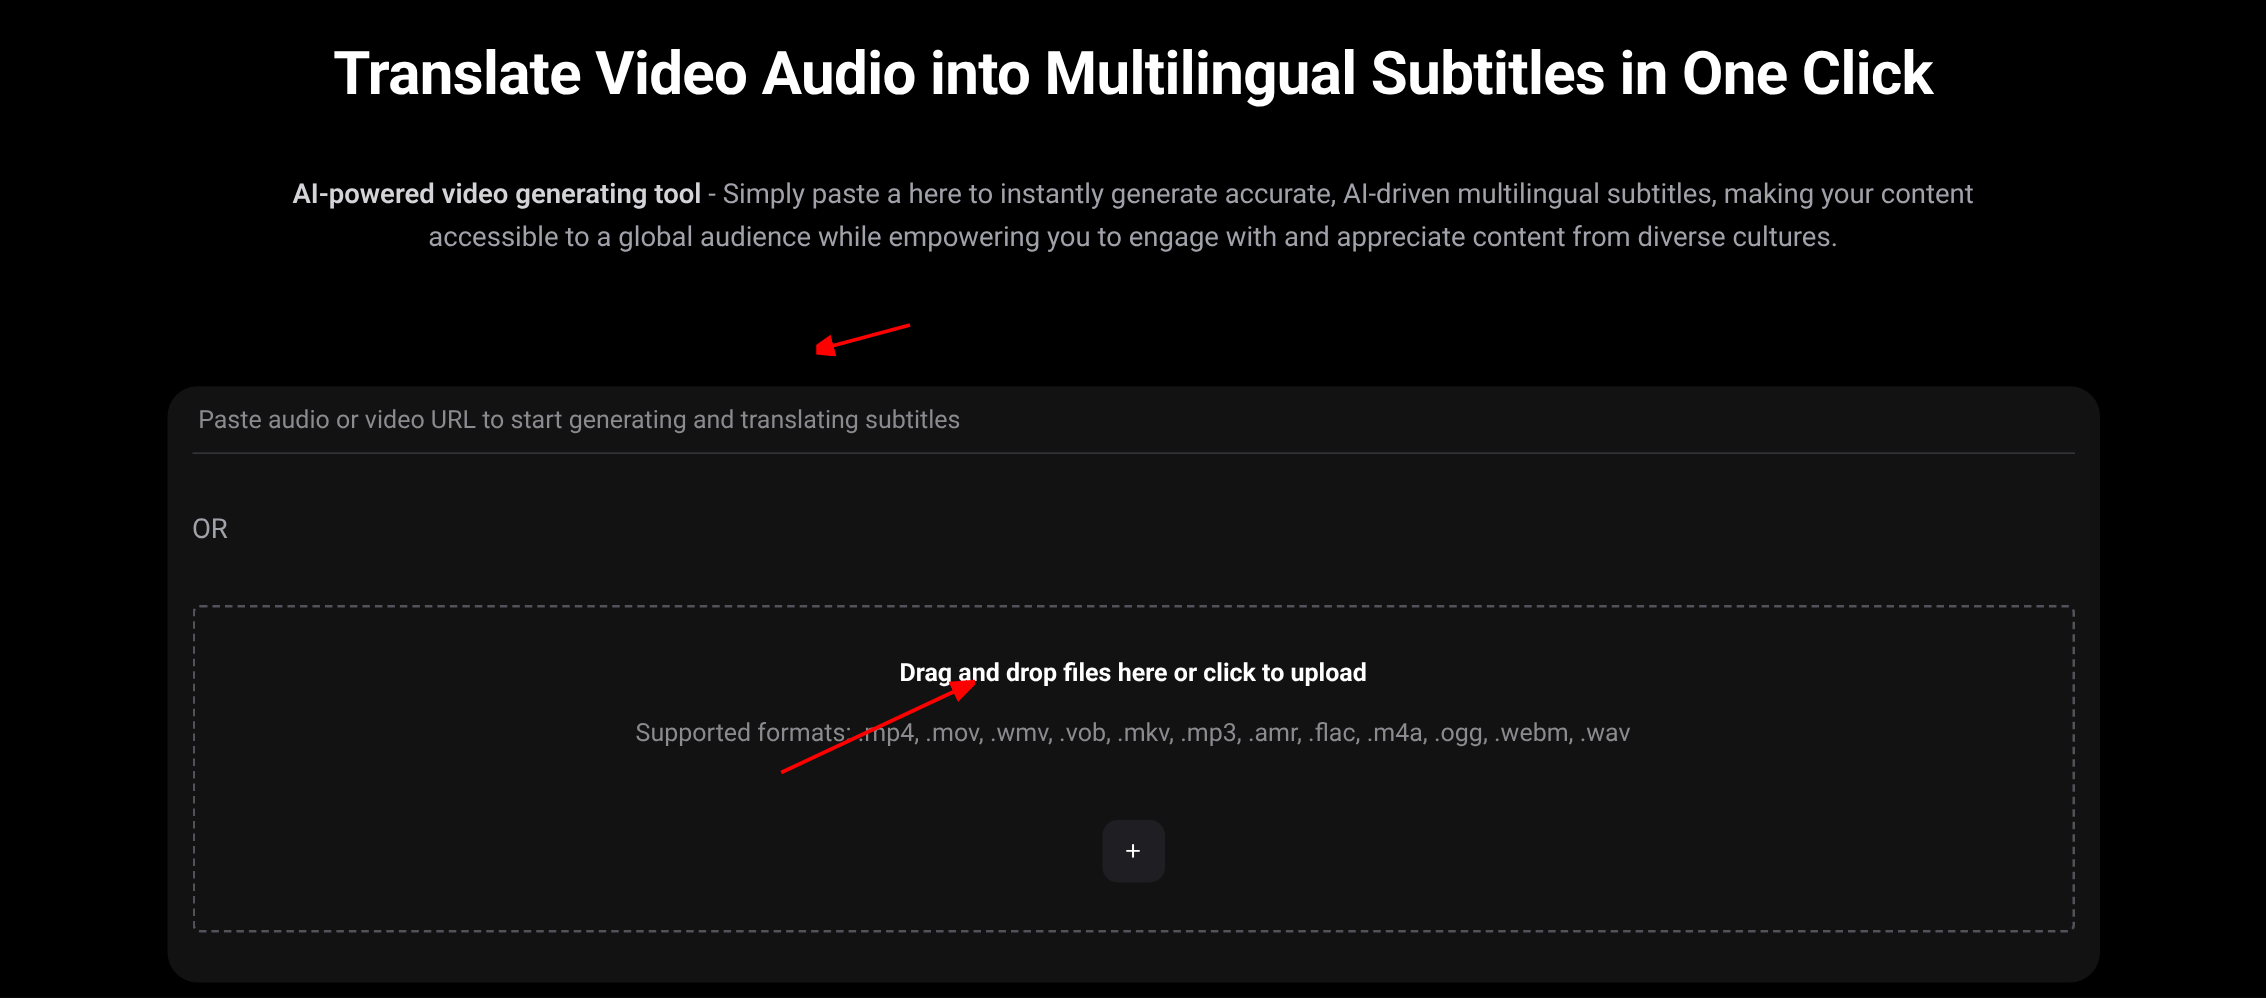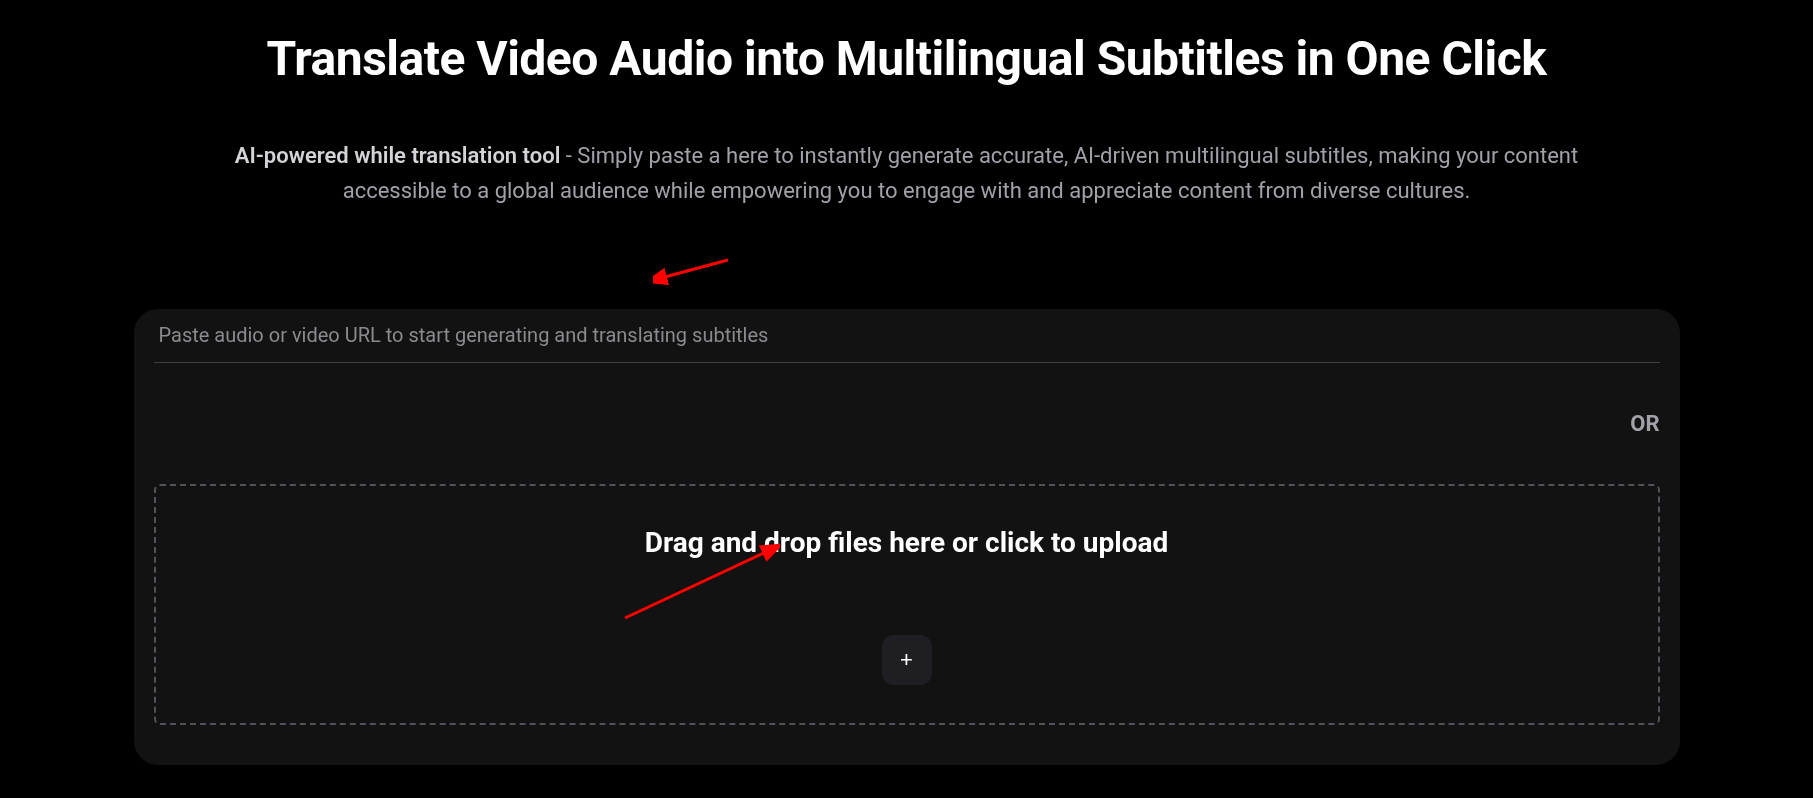--- a/index.html
+++ b/index.html
@@ -72,37 +72,37 @@
       font-family: inherit;
     }
     
     .url-input::placeholder {
       color: #8a8a8f;
     }
     
     .or-divider {
       color: #a1a1aa;
       font-size: 22px;
-      text-align: right;
+      text-align: left;
       margin: 48px 0;
-      font-weight: 700;
+      font-weight: 400;
     }
     
     .dropzone {
       border: 2px dashed #52525b;
       border-radius: 6px;
       padding: 40px 20px 38px 20px;
       text-align: center;
       cursor: pointer;
       margin: 0 auto;
     }
     
     .dropzone-title {
       color: #ffffff;
-      font-size: 28px;
+      font-size: 20px;
       font-weight: 700;
       margin-bottom: 24px;
     }
     
     .dropzone-formats {
       color: #8a8a8f;
       font-size: 20px;
       margin-bottom: 6px;
     }
     
@@ -146,32 +146,33 @@
       height: 80px;
     }
   </style>
 </head>
 <body>
 
 <div class="container">
   <h1 class="page-title">Translate Video Audio into Multilingual Subtitles in One Click</h1>
 
   <p class="subtitle">
-    <span class="subtitle-bold">AI-powered while translation tool</span><span> - Simply paste a here to instantly generate accurate, AI-driven multilingual subtitles, making your content accessible to a global audience while empowering you to engage with and appreciate content from diverse cultures.</span>
+    <span class="subtitle-bold">AI-powered video generating tool</span><span> - Simply paste a here to instantly generate accurate, AI-driven multilingual subtitles, making your content accessible to a global audience while empowering you to engage with and appreciate content from diverse cultures.</span>
   </p>
 
   <div class="card">
     <div class="url-input-wrapper">
       <input type="text" class="url-input" placeholder="Paste audio or video URL to start generating and translating subtitles" style="">
     </div>
 
     <div class="or-divider">OR</div>
 
     <div class="dropzone">
       <div class="dropzone-title">Drag and drop files here or click to upload</div>
+      <div class="dropzone-formats">Supported formats: .mp4, .mov, .wmv, .vob, .mkv, .mp3, .amr, .flac, .m4a, .ogg, .webm, .wav</div>
       <button class="add-button">
         <span>+</span>
       </button>
     </div>
   </div>
 </div>
 
 <svg class="arrow arrow-1" viewBox="0 0 80 30">
   <defs>
     <marker id="arrowhead1" markerWidth="10" markerHeight="10" refX="2" refY="3" orient="auto">

